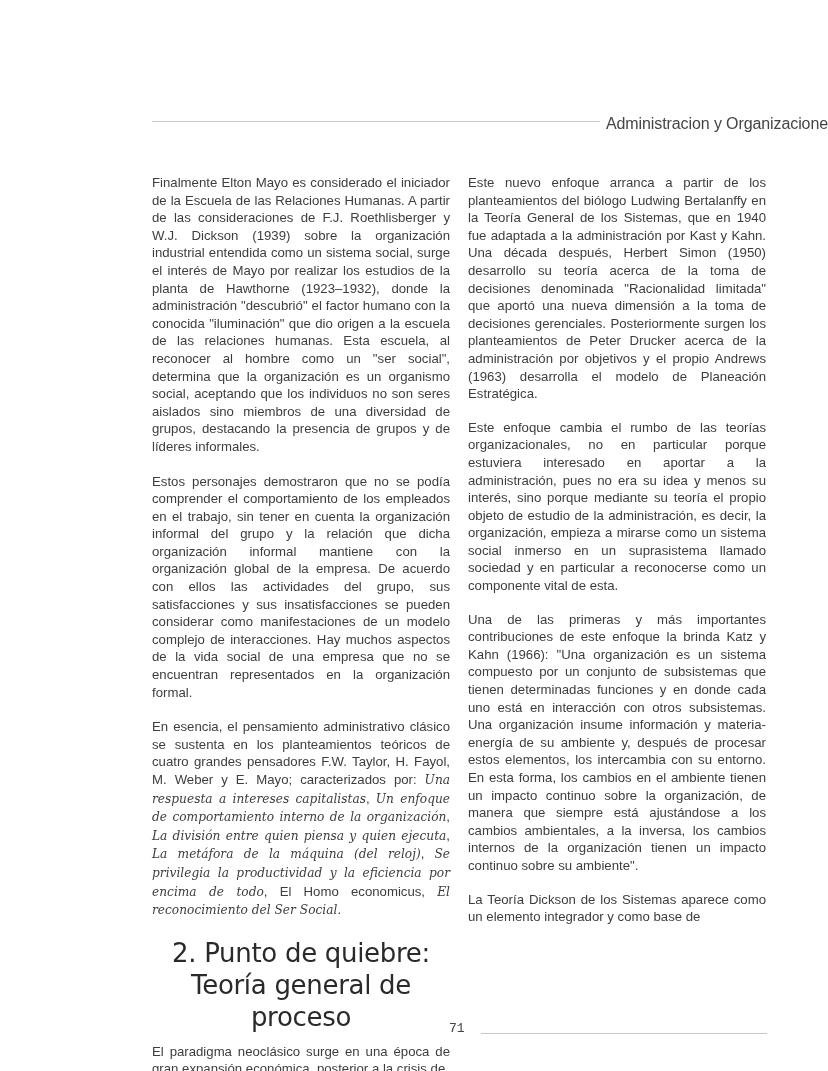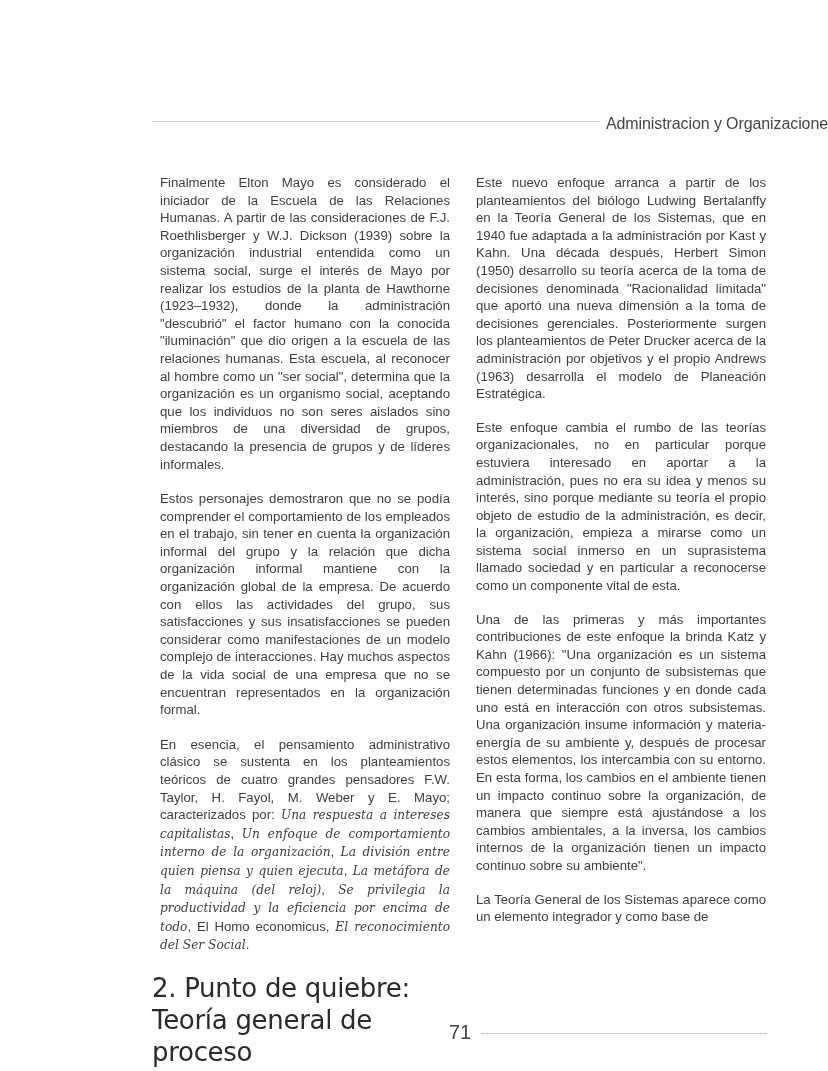--- a/index.html
+++ b/index.html
@@ -3,43 +3,43 @@
 <meta charset="utf-8">
 <style>
   html, body { margin: 0; padding: 0; background: #ffffff; }
   body { width: 828px; height: 1071px; position: relative; overflow: hidden;
          font-family: "Liberation Sans", "DejaVu Sans", sans-serif; color: #3a3a3a; }
   .header-rule { position: absolute; left: 152px; top: 121px; width: 448px; height: 1px; background: #c8c8c8; }
   .running-head { position: absolute; left: 606px; top: 115px; font-size: 16px; color: #444; letter-spacing: -0.1px; white-space: nowrap; }
   .col { position: absolute; top: 174px; width: 298px; font-size: 13.2px; line-height: 17.6px; text-align: justify; color: #3d3d3d; }
   .col-left { left: 152px; }
   .col-right { left: 468px; }
-  .col p { margin: 0 0 17px 8px; hyphens: none; }
+  .col p { margin: 0 0 17px 0; hyphens: none; }
   .col-right p { margin-bottom: 16px; }
   .ital { font-family: "DejaVu Serif", "Liberation Serif", serif; font-style: italic; font-size: 12.2px; }
   h2.section-title { font-family: "DejaVu Sans", sans-serif; font-weight: 300; font-size: 26px; line-height: 32px;
-                     margin: 2px 0 10px 0; color: #2a2a2a; text-align: left; letter-spacing: -0.3px; font-weight: normal; }
-  .footer-num { position: absolute; left: 449px; top: 1021px; font-size: 20px; color: #444; }
+                     margin: 2px 0 10px 0; color: #2a2a2a; text-align: center; letter-spacing: -0.3px; font-weight: normal; }
+  .footer-num { position: absolute; left: 449px; top: 1021px; font-size: 13px; color: #444; font-family: Liberation Mono, monospace; }
   .footer-rule { position: absolute; left: 481px; top: 1033px; width: 286px; height: 1px; background: #c8c8c8; }
 </style>
 </head>
 <body>
 
 <div class="header-rule"></div>
 <div class="running-head">Administracion y Organizaciones</div>
 
 <div class="col col-left">
   <p>Finalmente Elton Mayo es considerado el iniciador de la Escuela de las Relaciones Humanas. A partir de las consideraciones de F.J. Roethlisberger y W.J. Dickson (1939) sobre la organización industrial entendida como un sistema social, surge el interés de Mayo por realizar los estudios de la planta de Hawthorne (1923–1932), donde la administración "descubrió" el factor humano con la conocida "iluminación" que dio origen a la escuela de las relaciones humanas. Esta escuela, al reconocer al hombre como un "ser social", determina que la organización es un organismo social, aceptando que los individuos no son seres aislados sino miembros de una diversidad de grupos, destacando la presencia de grupos y de líderes informales.</p>
   <p>Estos personajes demostraron que no se podía comprender el comportamiento de los empleados en el trabajo, sin tener en cuenta la organización informal del grupo y la relación que dicha organización informal mantiene con la organización global de la empresa. De acuerdo con ellos las actividades del grupo, sus satisfacciones y sus insatisfacciones se pueden considerar como manifestaciones de un modelo complejo de interacciones. Hay muchos aspectos de la vida social de una empresa que no se encuentran representados en la organización formal.</p>
   <p><span>En esencia, el pensamiento administrativo clásico se sustenta en los planteamientos teóricos de cuatro grandes pensadores F.W. Taylor, H. Fayol, M. Weber y E. Mayo; caracterizados por: </span><span class="ital">Una respuesta a intereses capitalistas</span>, <span class="ital">Un enfoque de comportamiento interno de la organización</span>, <span class="ital">La división entre quien piensa y quien ejecuta</span>, <span class="ital">La metáfora de la máquina (del reloj)</span>, <span class="ital">Se privilegia la productividad y la eficiencia por encima de todo</span>, <span>El Homo economicus</span>, <span class="ital">El reconocimiento del Ser Social</span>.</p>
   <h2 class="section-title"><span>2. Punto de quiebre:</span><br><span>Teoría general de proceso</span></h2>
   <p>El paradigma neoclásico surge en una época de gran expansión económica, posterior a la crisis de</p>
 </div>
 
 <div class="col col-right">
   <p>Este nuevo enfoque arranca a partir de los planteamientos del biólogo Ludwing Bertalanffy en la Teoría General de los Sistemas, que en 1940 fue adaptada a la administración por Kast y Kahn. Una década después, Herbert Simon (1950) desarrollo su teoría acerca de la toma de decisiones denominada "Racionalidad limitada" que aportó una nueva dimensión a la toma de decisiones gerenciales. Posteriormente surgen los planteamientos de Peter Drucker acerca de la administración por objetivos y el propio Andrews (1963) desarrolla el modelo de Planeación Estratégica.</p>
   <p>Este enfoque cambia el rumbo de las teorías organizacionales, no en particular porque estuviera interesado en aportar a la administración, pues no era su idea y menos su interés, sino porque mediante su teoría el propio objeto de estudio de la administración, es decir, la organización, empieza a mirarse como un sistema social inmerso en un suprasistema llamado sociedad y en particular a reconocerse como un componente vital de esta.</p>
   <p>Una de las primeras y más importantes contribuciones de este enfoque la brinda Katz y Kahn (1966): "Una organización es un sistema compuesto por un conjunto de subsistemas que tienen determinadas funciones y en donde cada uno está en interacción con otros subsistemas. Una organización insume información y materia-energía de su ambiente y, después de procesar estos elementos, los intercambia con su entorno. En esta forma, los cambios en el ambiente tienen un impacto continuo sobre la organización, de manera que siempre está ajustándose a los cambios ambientales, a la inversa, los cambios internos de la organización tienen un impacto continuo sobre su ambiente".</p>
-  <p>La Teoría General de los Sistemas aparece como un elemento integrador y como base de</p>
+  <p>La Teoría Dickson de los Sistemas aparece como un elemento integrador y como base de</p>
 </div>
 
 <div class="footer-num">71</div>
 <div class="footer-rule"></div>
 
 </body></html>

